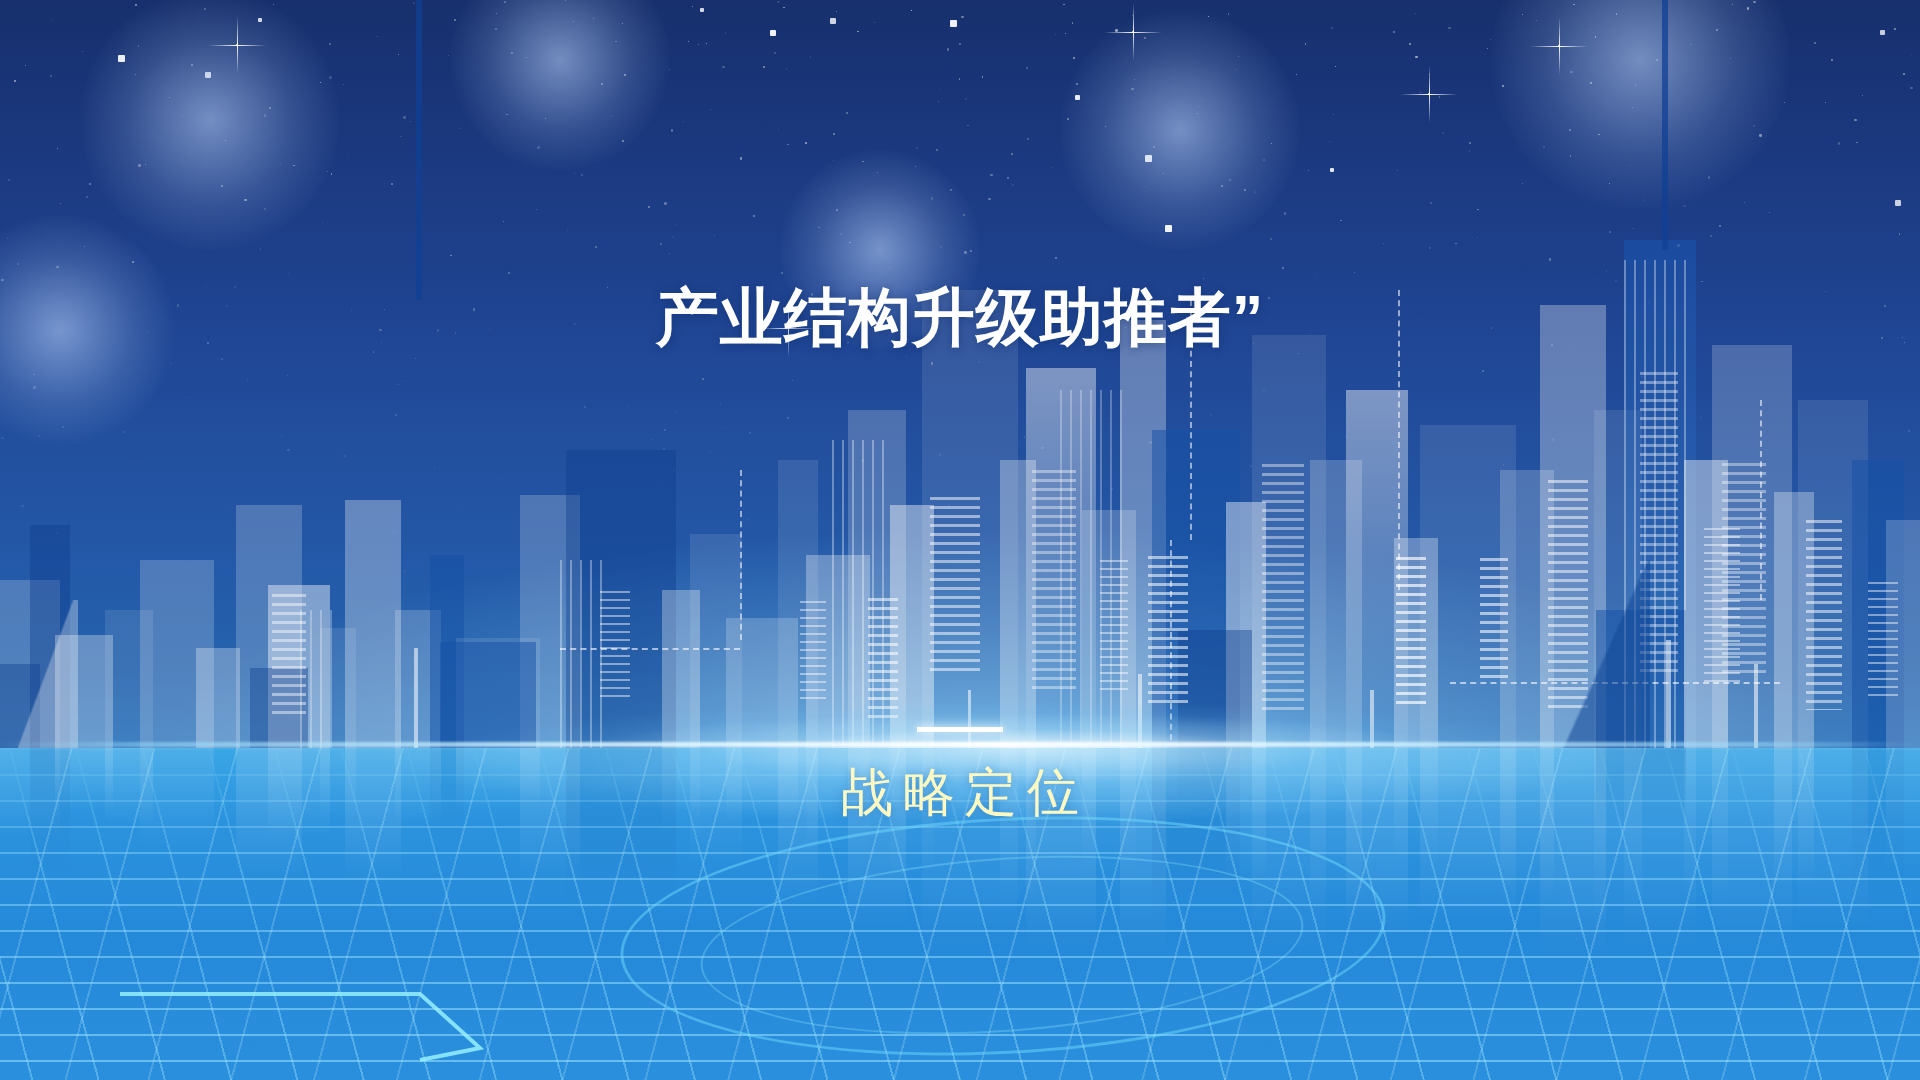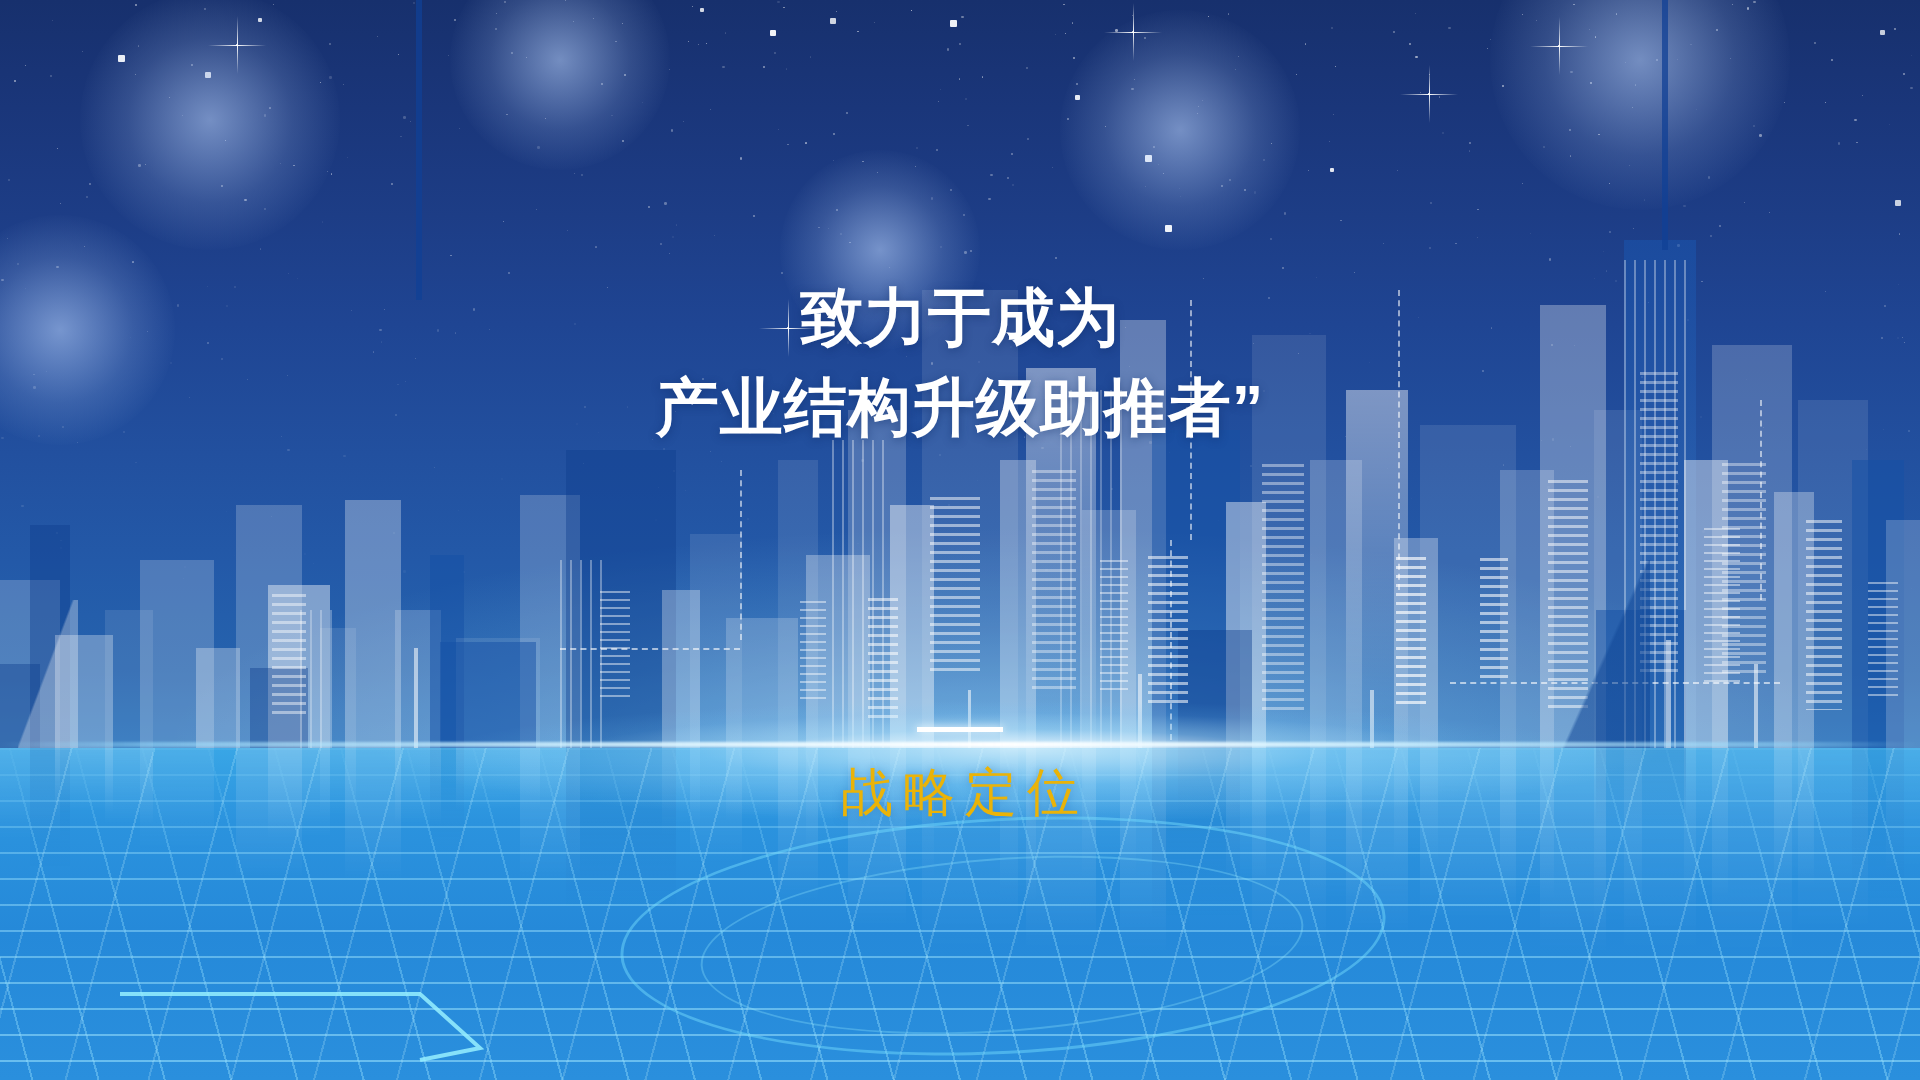--- a/index.html
+++ b/index.html
@@ -296,21 +296,21 @@
     background: #ffffff;
     box-shadow: 0 0 8px rgba(255,255,255,0.9);
   }
 
   .subtitle {
     position: absolute;
     left: 0;
     top: 758px;
     width: 1920px;
     text-align: center;
-    color: #eab308;
+    color: #fef9c3;
     font-size: 52px;
     font-weight: 300;
     letter-spacing: 10px;
     text-indent: 10px;
     text-shadow: 0 1px 10px rgba(30,110,190,0.55);
     white-space: nowrap;
   }
 </style>
 </head>
 <body>
@@ -957,21 +957,20 @@
     <div class="floor-chev">
       <svg width="380" height="78" viewBox="0 0 380 78">
         <polyline points="0,8 300,8 360,62 300,74" fill="none" stroke="rgba(150,240,255,0.85)" stroke-width="4"></polyline>
       </svg>
     </div>
   </div>
 
   <div class="content">
 
     <div class="headline">
-      <span class="ln ln1">致力于成为</span>
       <span class="ln ln3">产业结构升级助推者”</span>
     </div>
 
     <div class="divider"></div>
 
     <div class="subtitle">战略定位</div>
 
   </div>
 
 </div>

